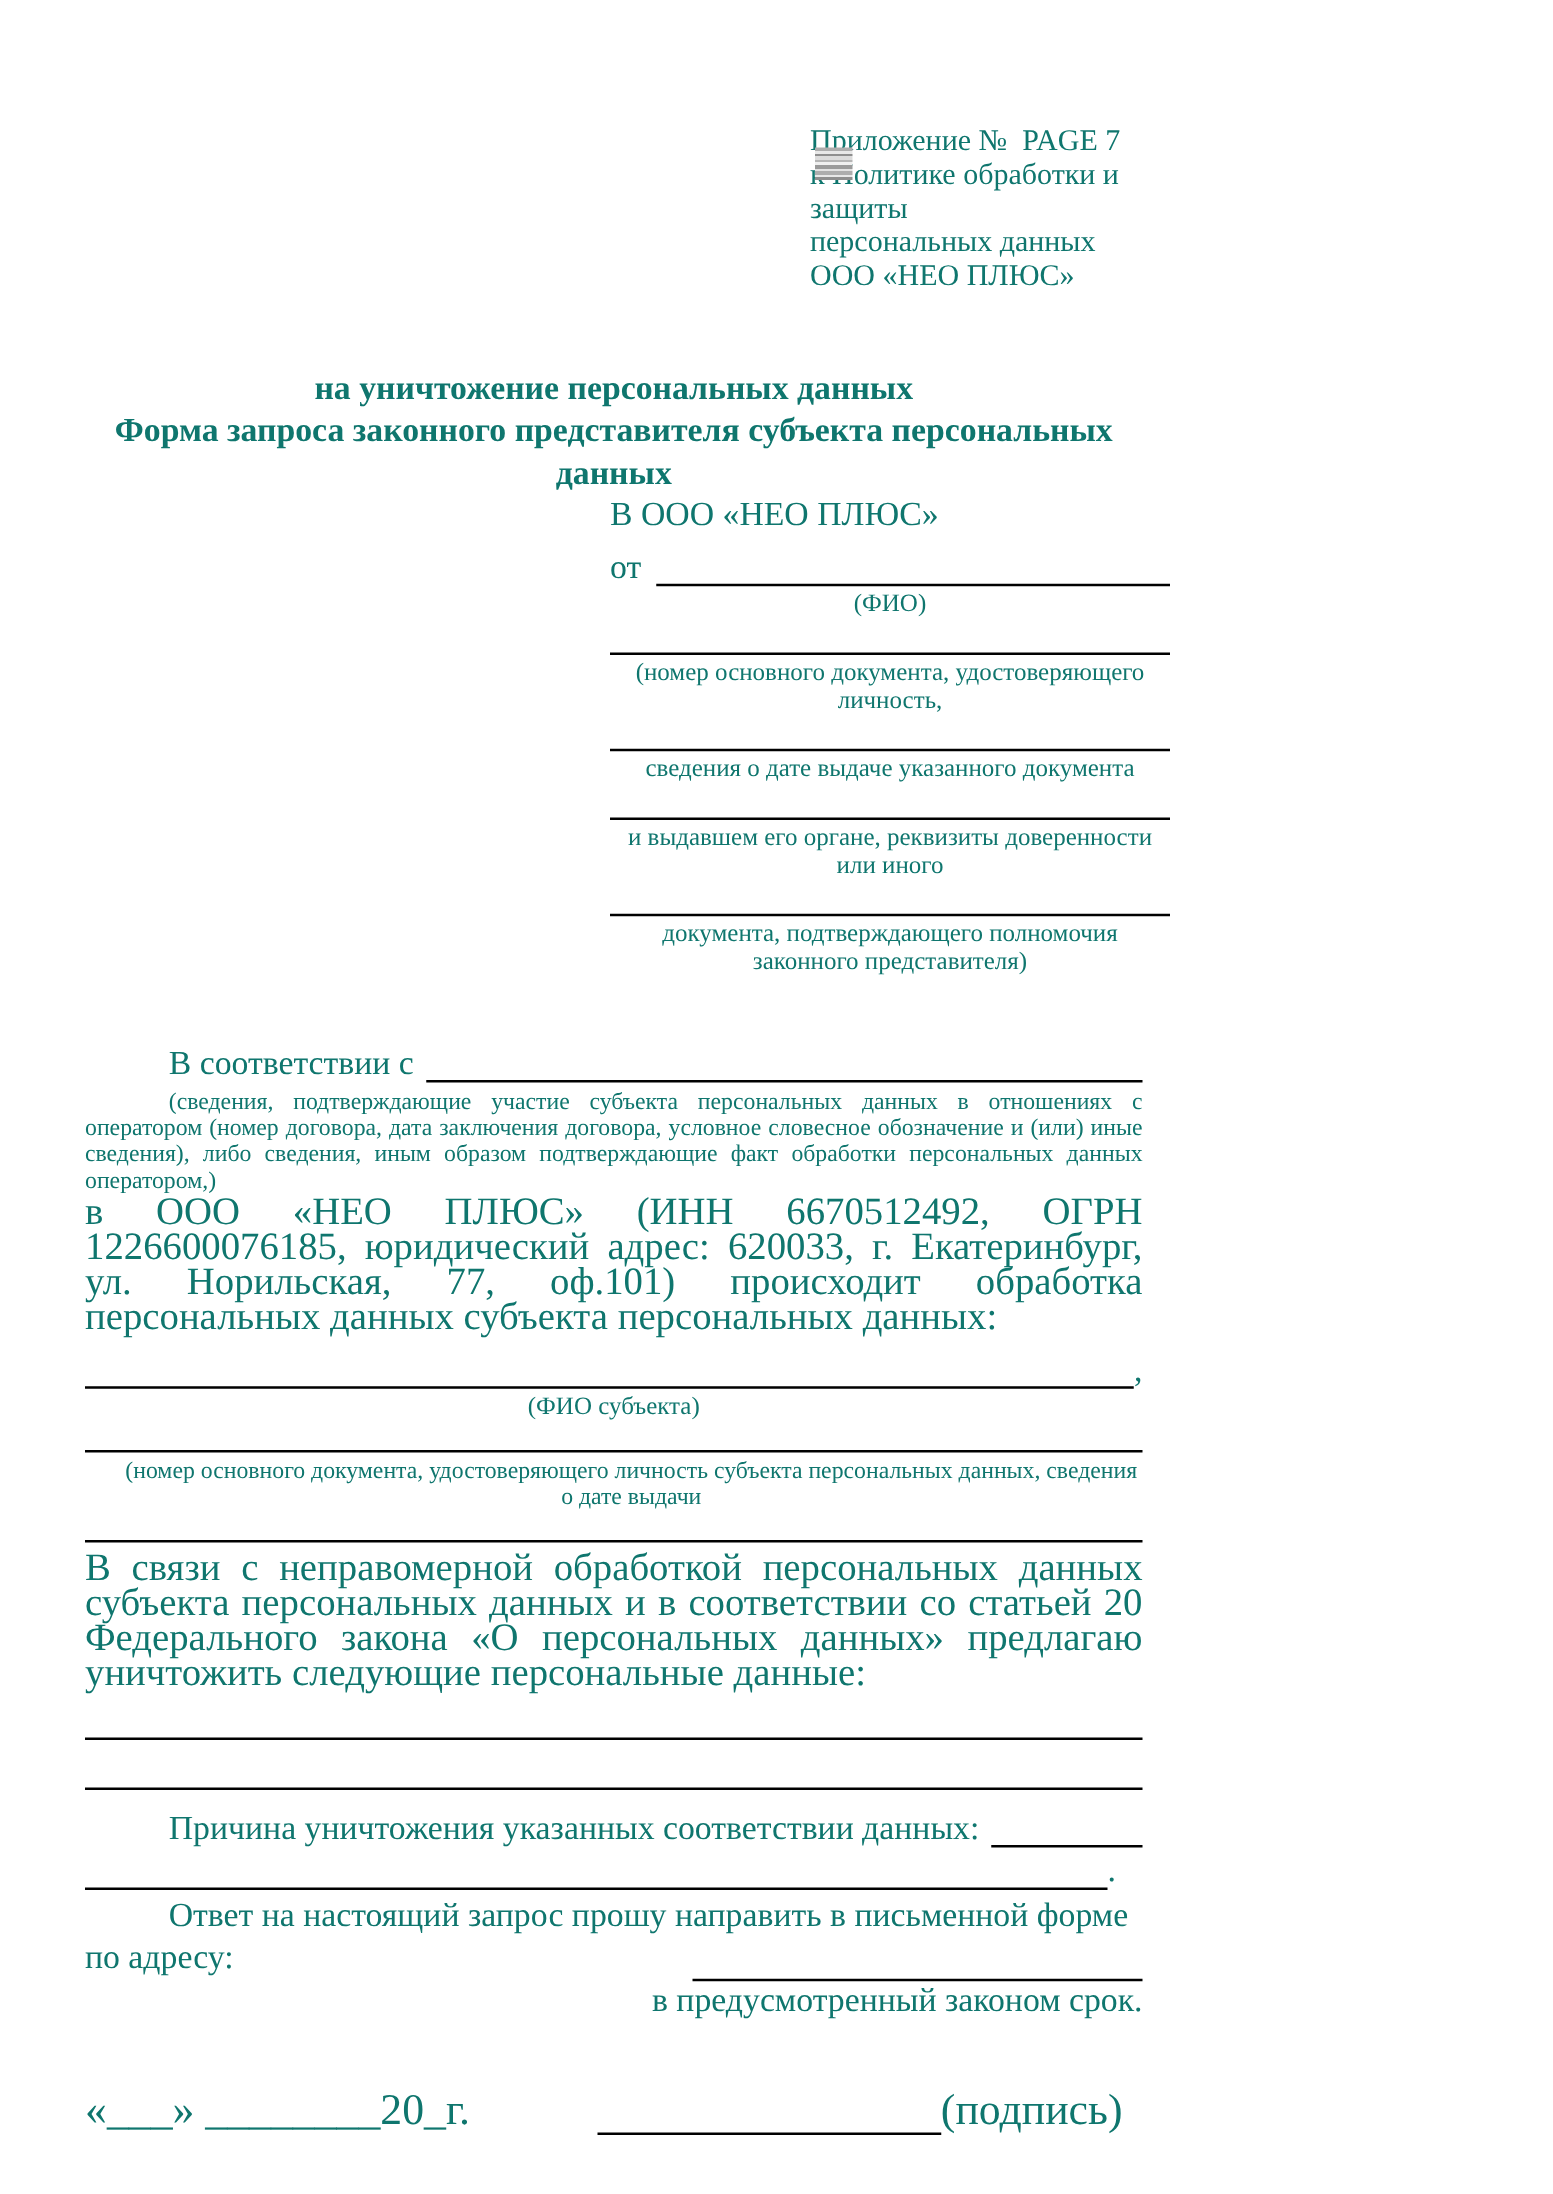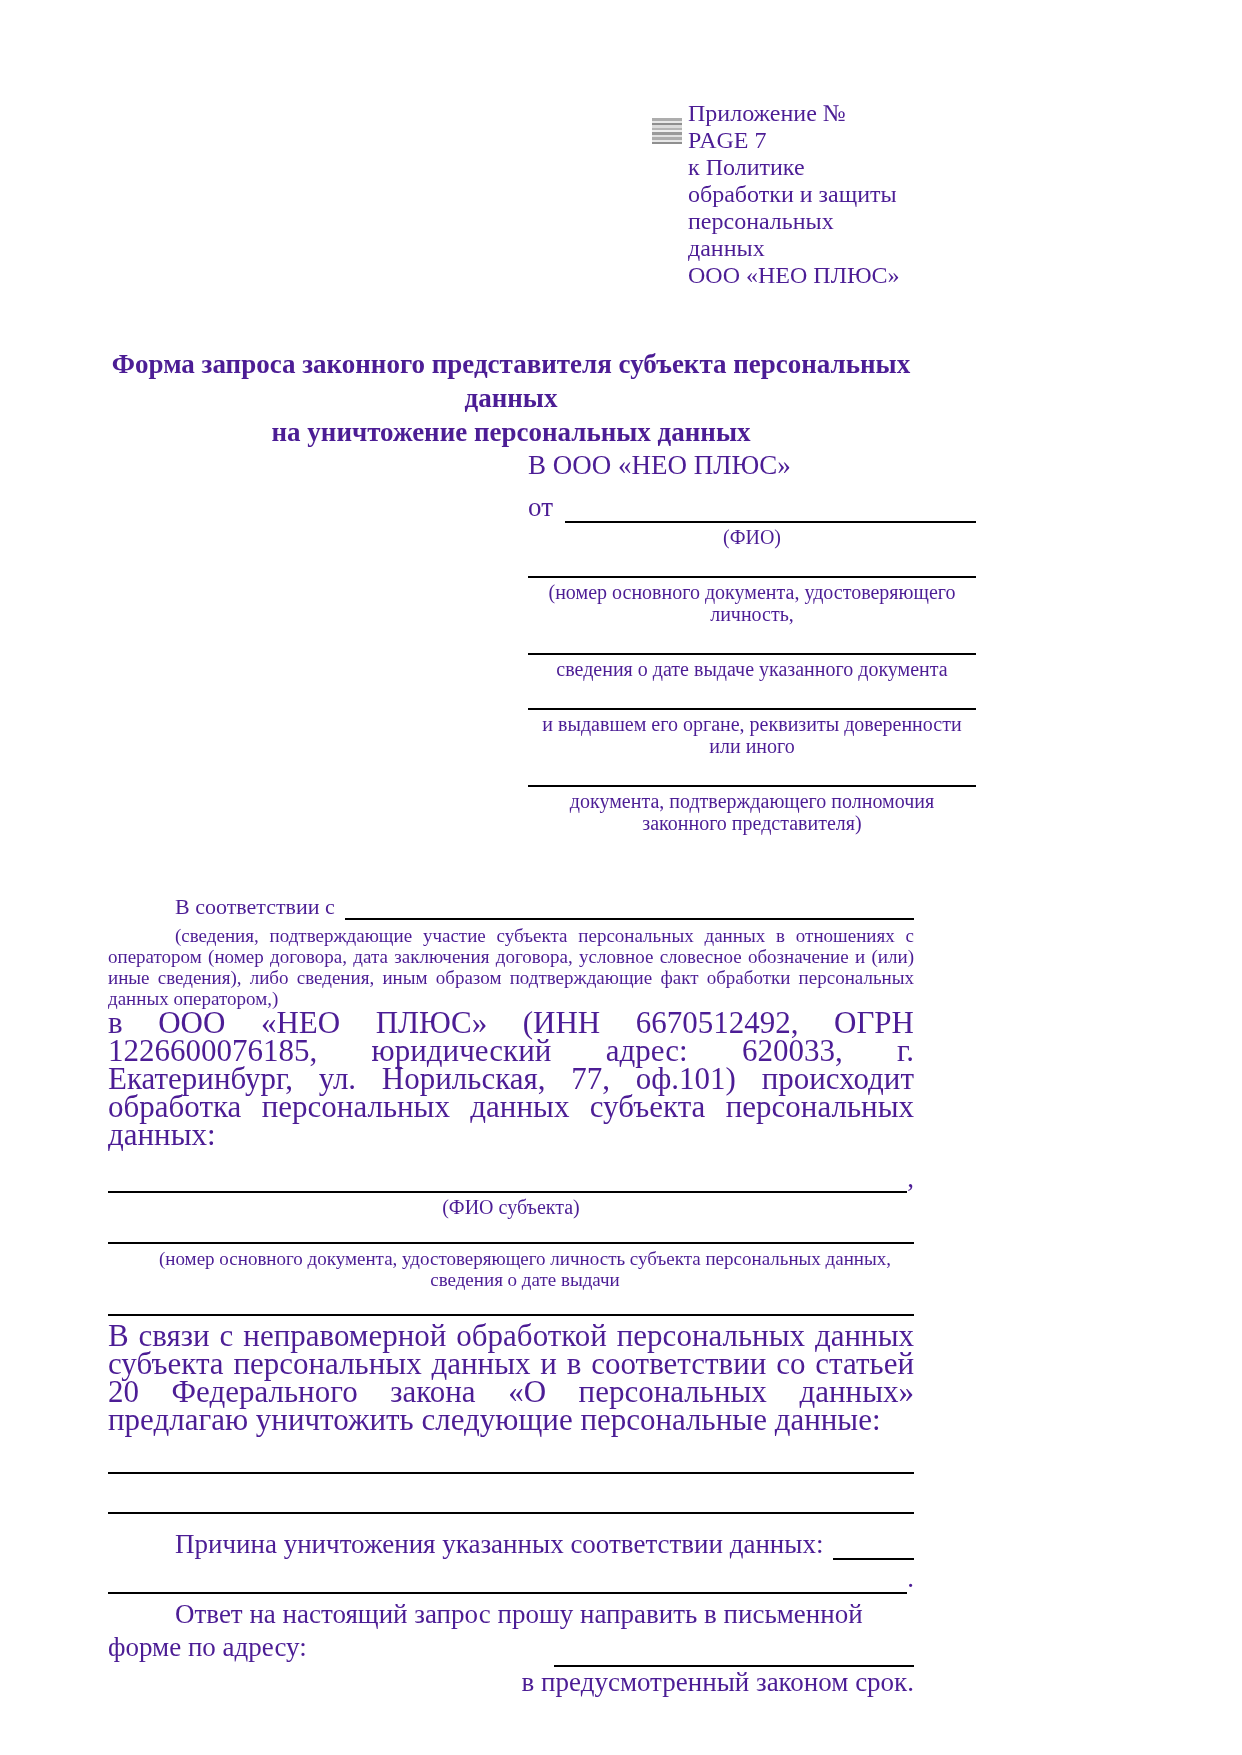--- a/index.html
+++ b/index.html
@@ -1,22 +1,22 @@
 <!DOCTYPE html>
 <html><head>
 <meta charset="utf-8">
 <style>
   html,body{margin:0;padding:0;background:#ffffff;}
   .page{
     position:relative;
     width:1128px;height:1755px;
     box-sizing:border-box;
-    background:#ffffff;color:#4c1d95;
+    background:#ffffff;color:#0f766e;
     font-family:"Liberation Serif", serif;
-    padding:100px 214px 0 108px;
+    padding:100px 214px 0 68px;
     overflow:hidden;
   }
   
   .hdr{margin-left:580px;font-size:24px;line-height:27px;}
   .hdr div{white-space:pre-wrap;}
   .obj-icon{
     position:absolute;left:652px;top:118px;width:30px;height:26px;
     background:repeating-linear-gradient(180deg,
       #adadad 0 3px,#e8e8e8 3px 5px,#8f8f8f 5px 7px,#dcdcdc 7px 10px,
       #b5b5b5 10px 12px,#efefef 12px 14px,#9a9a9a 14px 17px,#e2e2e2 17px 19px);
@@ -26,21 +26,21 @@
   
   .addr{margin-left:420px;width:448px;font-size:27px;}
   .addr .to{line-height:32px;}
   .from-row{display:flex;align-items:flex-end;margin-top:8px;height:34px;}
   .from-row .lbl{padding-right:12px;}
   .blank{border-bottom:2px solid #000;}
   .from-row .blank{flex:1;height:34px;}
   .cap{font-size:20px;line-height:22px;text-align:center;margin-top:3px;}
   .addr .idline{height:0;border-bottom:2px solid #000;margin-top:28px;}
   
-  .acc-row{display:flex;align-items:flex-end;margin-top:52px;font-size:22px;height:34px;}
+  .acc-row{display:flex;align-items:flex-end;margin-top:52px;font-size:27px;height:34px;}
   .acc-row .lbl{margin-left:67px;padding-right:10px;white-space:nowrap;}
   .acc-row .blank{flex:1;height:34px;}
   .fineprint{font-size:19px;line-height:21px;text-align:justify;text-indent:67px;margin-top:5px;}
   .para{font-size:31px;line-height:28px;text-align:justify;}
   .rule{height:0;border-bottom:2px solid #000;}
   .rule-row{display:flex;align-items:flex-end;font-size:27px;line-height:30px;}
   .rule-row .blank{flex:1;height:30px;}
   .cap-sm{font-size:19px;line-height:21px;text-align:center;margin-top:4px;margin-left:28px;}
   .mt12{margin-top:12px;} .mt24{margin-top:24px;}
   .mt38{margin-top:38px;} .mt6{margin-top:6px;}
@@ -65,22 +65,22 @@
   <span class="obj-icon"></span>
 
   <div class="hdr">
     <div>Приложение №  PAGE 7</div>
     <div>к Политике обработки и защиты</div>
     <div>персональных данных</div>
     <div>ООО «НЕО ПЛЮС»</div>
   </div>
 
   <div class="title">
+    <div>на уничтожение персональных данных</div>
     <div>Форма запроса законного представителя субъекта персональных данных</div>
-    <div>на уничтожение персональных данных</div>
   </div>
 
   <div class="addr">
     <div class="to">В ООО «НЕО ПЛЮС»</div>
     <div class="from-row">
       <span class="lbl">от</span>
       <span class="blank"></span>
     </div>
     <div class="cap">(ФИО)</div>
 

